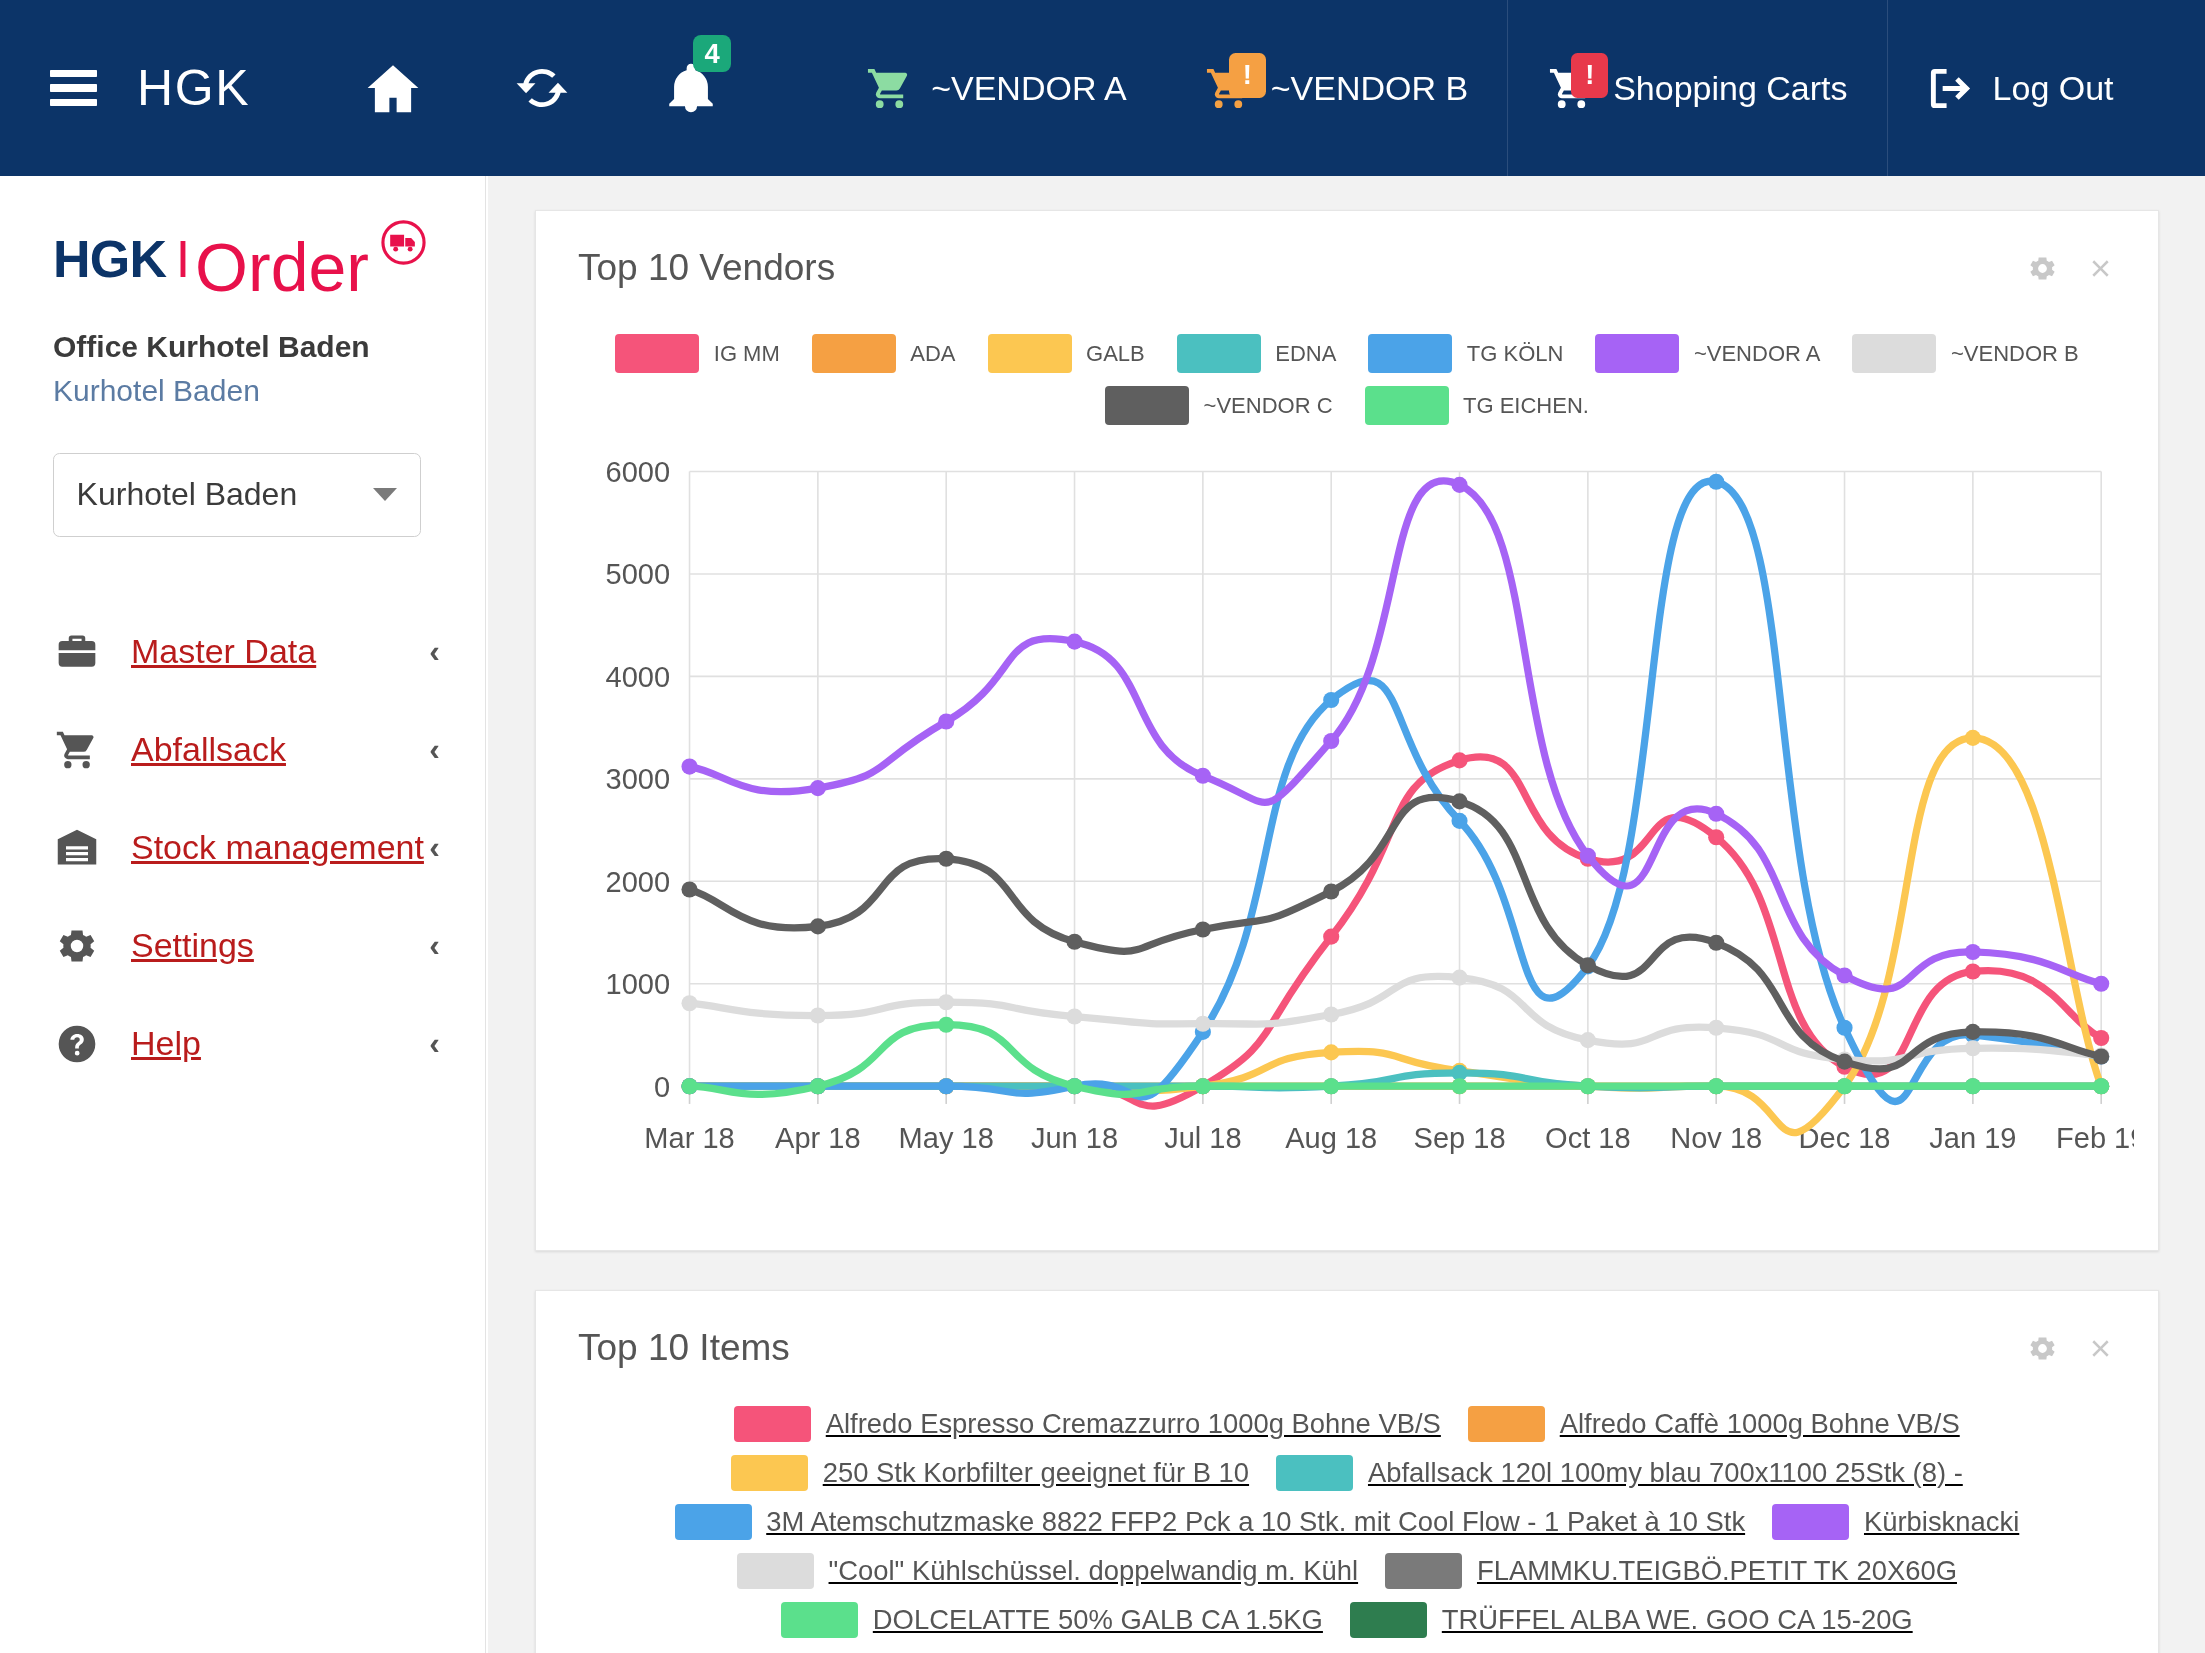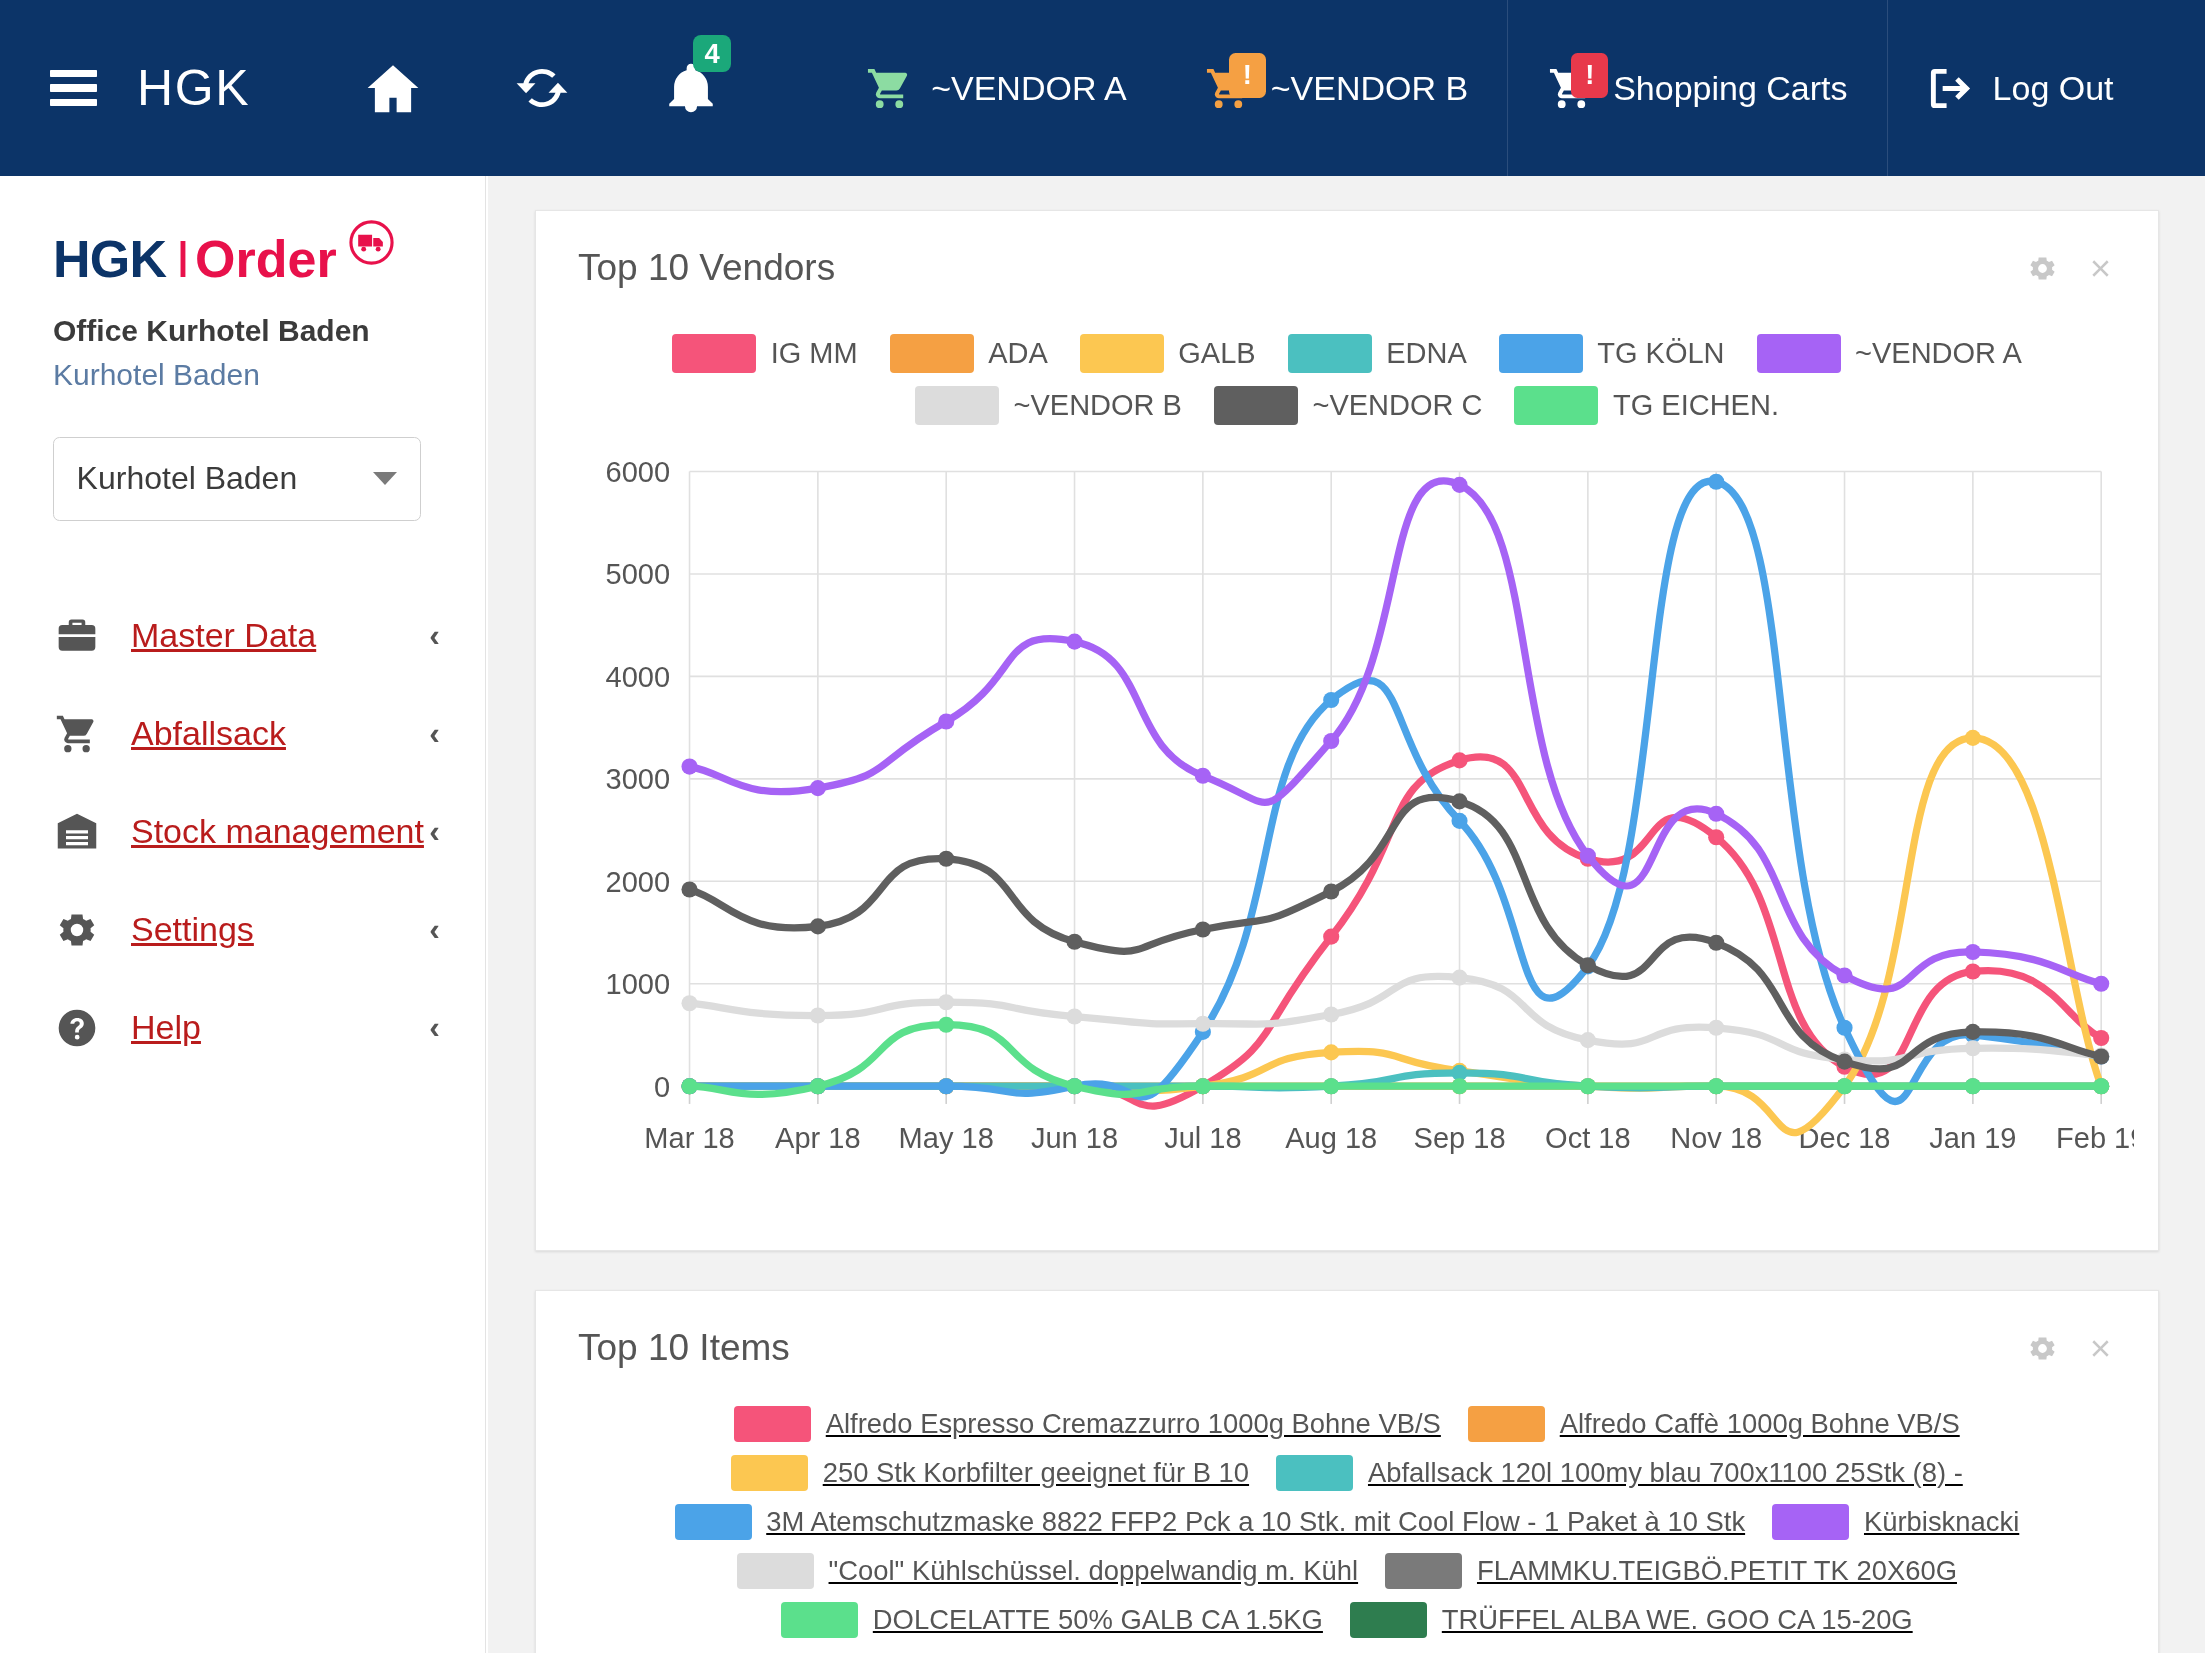--- a/index.html
+++ b/index.html
@@ -45,21 +45,21 @@
   }
   
   #sidebar {
     position:absolute; left:0; top:176px; width: 486px; height: 1477px;
     background:#ffffff; border-right: 1.6px solid #e3e3e3;
     padding-top: 57px;
   }
   .logo-row { display:flex; align-items:flex-start; padding-left: 53px; }
   .logo-hgk { font-size: 52px; font-weight: 700; color:#0C3468; letter-spacing:-0.8px; line-height:1; }
   .logo-bar { color:#E8114B; font-weight:400; font-size:52px; line-height:1; margin:0 4.8px 0 9.7px; }
-  .logo-order { font-size: 52px; font-weight:700; color:#E8114B; line-height:1; }
+  .logo-order { font-size: 68px; font-weight:400; color:#E8114B; line-height:1; }
   .logo-truck { margin-left: 11.3px; margin-top: -14.5px; }
   .logo-truck svg { width:47px; height:47px; }
   .office-name { padding-left: 53px; margin-top: 29px; font-size: 30px; font-weight: bold; color:#3b3b3b; }
   .office-sub { padding-left: 53px; margin-top: 9.7px; font-size: 30px; color:#5b7ba3; }
   .select-wrap { margin: 45px 0 0 53px; width: 368px; height: 84px;
     border:1.6px solid #cfcfcf; border-radius: 6.5px; background:#fff;
     display:flex; align-items:center; justify-content:space-between; padding: 0 22.6px; cursor:pointer; }
   .select-wrap .val { font-size: 32px; color:#3b3b3b; }
   .caret { width:0; height:0; border-left:12px solid transparent; border-right:12px solid transparent; border-top:13.7px solid #7a7a7a; }
   .nav { margin-top: 66px; }
@@ -74,21 +74,21 @@
     background:#f2f2f2; overflow:hidden; padding: 34px 47px 0 47px;
   }
   .panel { background:#ffffff; border:0.8px solid #e6e6e6; box-shadow: 0 0.8px 2.4px rgba(0,0,0,.10); }
   .panel-head { display:flex; align-items:center; justify-content:space-between; padding: 36px 42px 0 42px; }
   .panel-title { font-size: 37px; color:#555; }
   .panel-tools { display:flex; gap: 27.4px; align-items:center; }
   .panel-tools svg { width: 31px; height: 31px; fill:#c8c8c8; cursor:pointer; }
   .legend { display:flex; flex-wrap:wrap; justify-content:center; gap: 0 32px; padding: 45px 65px 0 65px; }
   .lg { display:flex; align-items:center; gap: 14.5px; margin-bottom: 13px; }
   .lg .sw { width: 84px; height: 39px; border-radius: 4px; }
-  .lg .tx { font-size: 29px; color:#555; white-space:nowrap; }
+  .lg .tx { font-size: 22px; color:#555; white-space:nowrap; }
   .legend.items-legend { gap: 0 27.4px; padding-top: 37px; text-decoration: underline; }
   .legend.items-legend .tx { font-size: 27.4px; }
   .legend.items-legend .sw { width: 77px; height: 36px; }
   #chartWrap { padding: 19.4px 32px 8px 32px; }
   .axis-lbl { font-size: 36px; fill:#555; font-family:"Liberation Sans", sans-serif; }
 </style>
 </head>
 <body>
 
 <div id="topbar">

